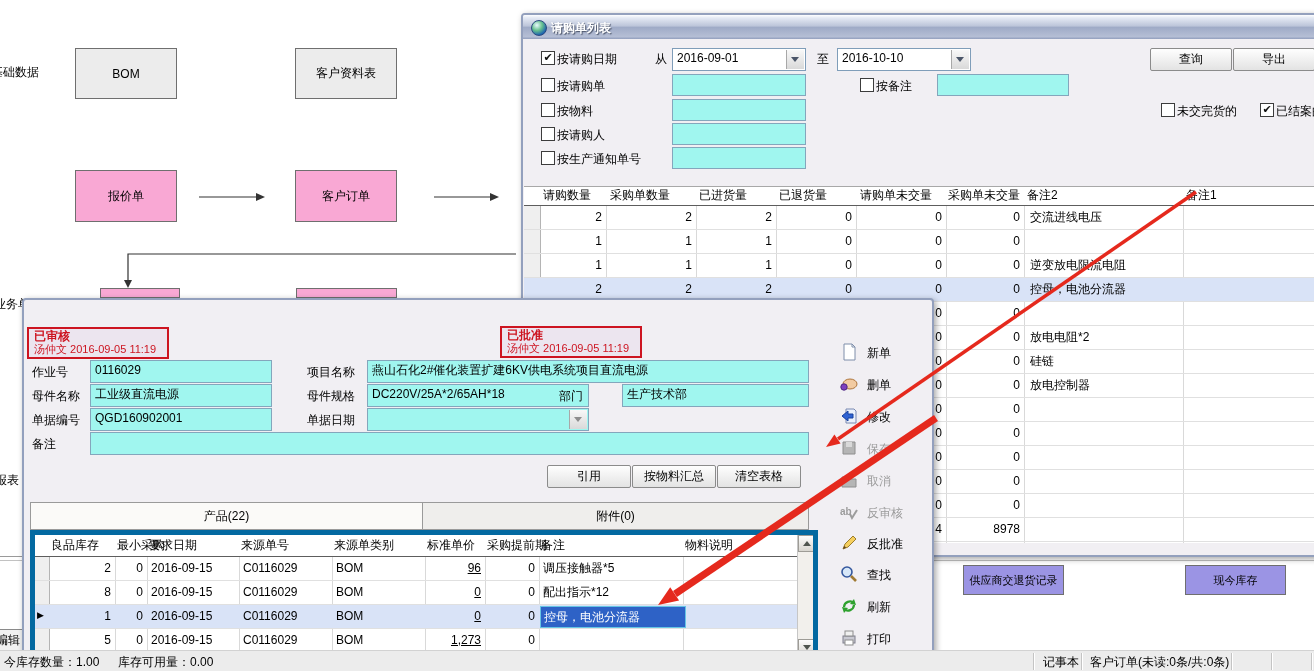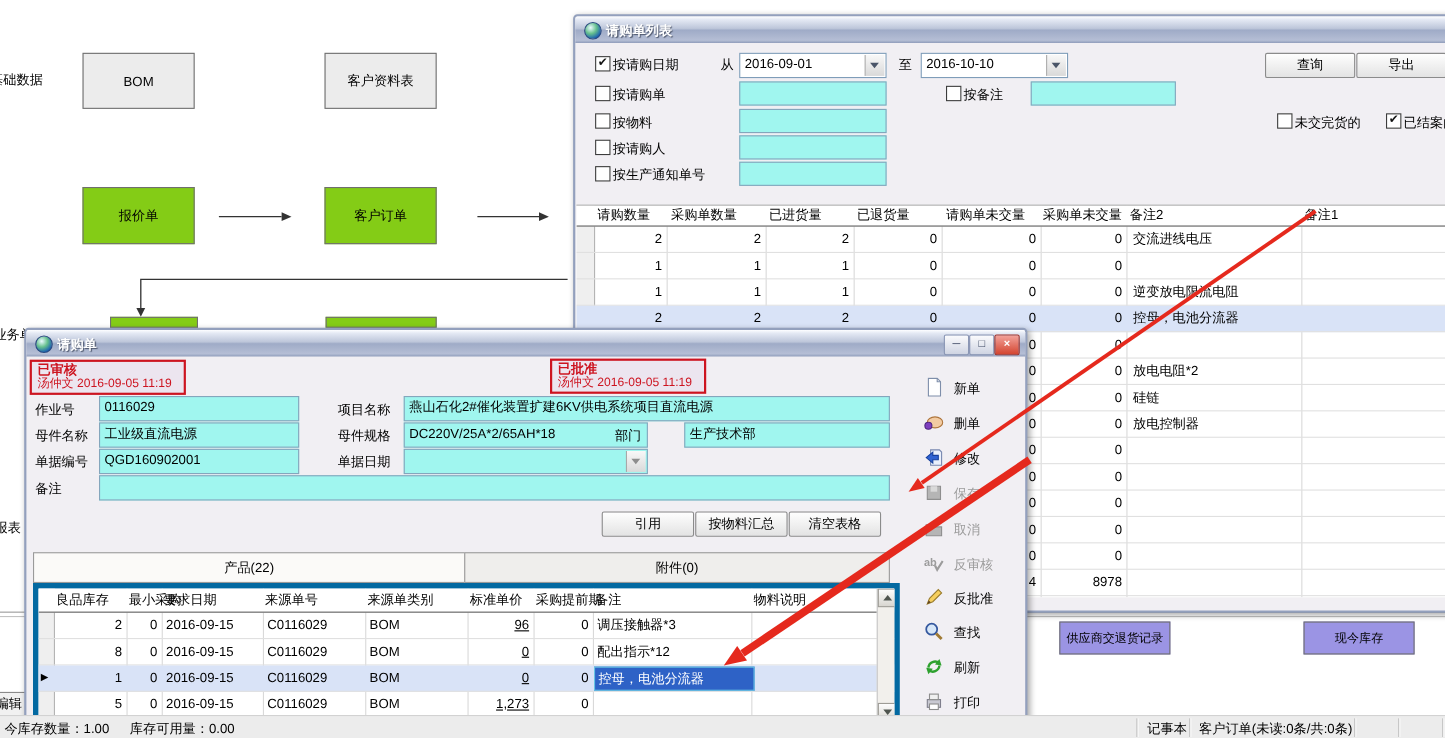--- a/index.html
+++ b/index.html
@@ -1,21 +1,21 @@
 <!DOCTYPE html>
 <html><head>
 <meta charset="utf-8">
 <style>
   html,body{margin:0;padding:0;background:#888;}
   .canvas{position:relative;width:1314px;height:671px;background:#fff;overflow:hidden;
     font-family:"Liberation Sans","DejaVu Sans",sans-serif;font-size:12px;color:#000;}
   
   .fbox{position:absolute;border:1px solid #6f6f6f;display:flex;align-items:center;justify-content:center;}
   .fgray{background:#ececec;}
-  .fgreen{background:#84cc16;}
+  .fgreen{background:#f9a8d4;}
   .fpurple{background:#9b94e4;font-size:11px;}
   .lane{position:absolute;color:#000;}
   .laneline{position:absolute;left:0;width:1314px;height:1px;background:#9a9a9a;}
   
   .win{position:absolute;border:2px solid #93a0bd;border-radius:4px 4px 0 0;background:#f1eff3;box-shadow:2px 2px 6px rgba(0,0,0,.35);}
   .titlebar{position:absolute;left:0;top:0;right:0;height:24px;border-radius:2px 2px 0 0;
     background:linear-gradient(180deg,#fdfeff 0%,#e4e9f4 12%,#bdc6da 45%,#9fabc7 52%,#b5bed5 90%,#919ebc 100%);
     color:#fff;font-weight:bold;text-shadow:1px 1px 1px #4a5368;}
   .globe{position:absolute;left:8px;top:5px;width:14px;height:14px;border-radius:50%;
     background:radial-gradient(circle at 35% 30%,#eafaff,#66c08e 40%,#1d63b0 75%,#0a3a78);border:1px solid #2a4a80;}
@@ -266,27 +266,20 @@
       <div class="trow" style="top:331px">
           <span class="cell num l4">4</span>
           <span class="cell num l5">8978</span>
           <span class="cell l6"></span>
           <span class="cell l7"></span>
         </div>
     </div>
   </div>
 
   <div class="win" style="left:22px;top:298px;width:908px;height:354px;z-index:20">
-    <div class="titlebar">
-      <div class="globe"></div>
-      <div class="ttext">请购单</div>
-      <div class="wbtn" style="left:834px">─</div>
-      <div class="wbtn" style="left:857px">□</div>
-      <div class="wbtn wclose" style="left:880px">×</div>
-    </div>
 
     <div class="stamp" style="left:3px;top:27px;width:128px">
       <div class="s1">已审核</div>
       <div class="s2">汤仲文 2016-09-05  11:19</div>
     </div>
     <div class="stamp" style="left:476px;top:26px;width:128px">
       <div class="s1">已批准</div>
       <div class="s2">汤仲文 2016-09-05  11:19</div>
     </div>
 
@@ -355,21 +348,21 @@
         <span class="hcell" style="left:650px">物料说明</span>
       </div>
       <div class="trow" style="top:22px">
           <span class="cell num d0">2</span>
           <span class="cell num d1">0</span>
           <span class="cell d2">2016-09-15</span>
           <span class="cell d3">C0116029</span>
           <span class="cell d4">BOM</span>
           <span class="cell num d5">96</span>
           <span class="cell num d6">0</span>
-          <span class="cell d7">调压接触器*3</span>
+          <span class="cell d7">调压接触器*5</span>
           <span class="cell d8"></span>
         </div>
       <div class="trow" style="top:46px">
           <span class="cell num d0">8</span>
           <span class="cell num d1">0</span>
           <span class="cell d2">2016-09-15</span>
           <span class="cell d3">C0116029</span>
           <span class="cell d4">BOM</span>
           <span class="cell num d5">0</span>
           <span class="cell num d6">0</span>

